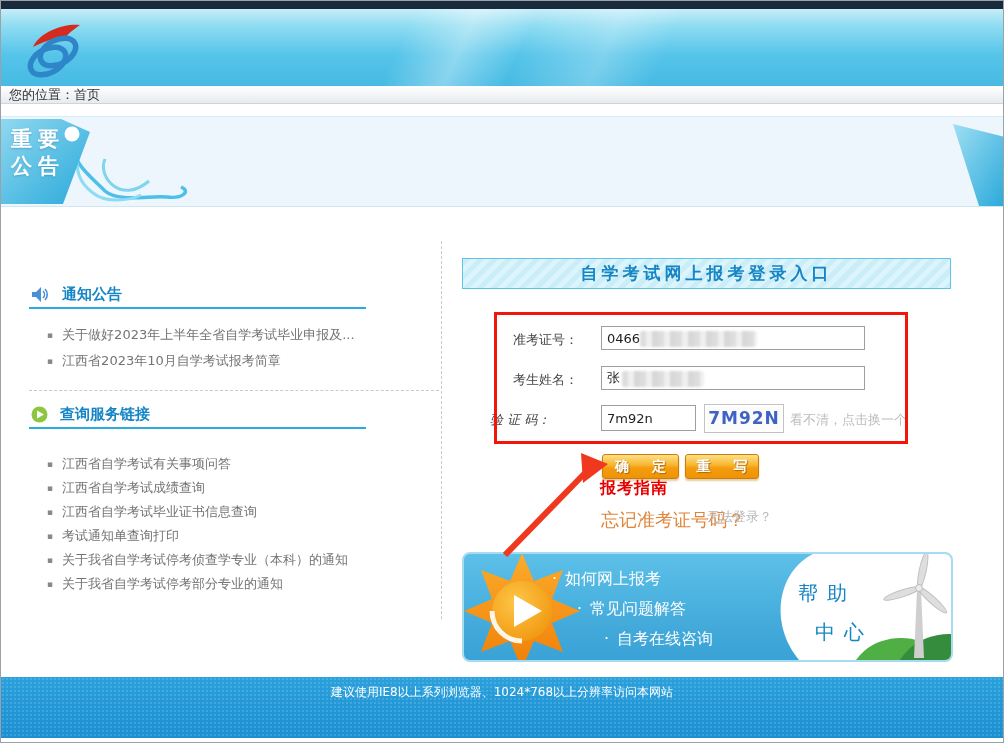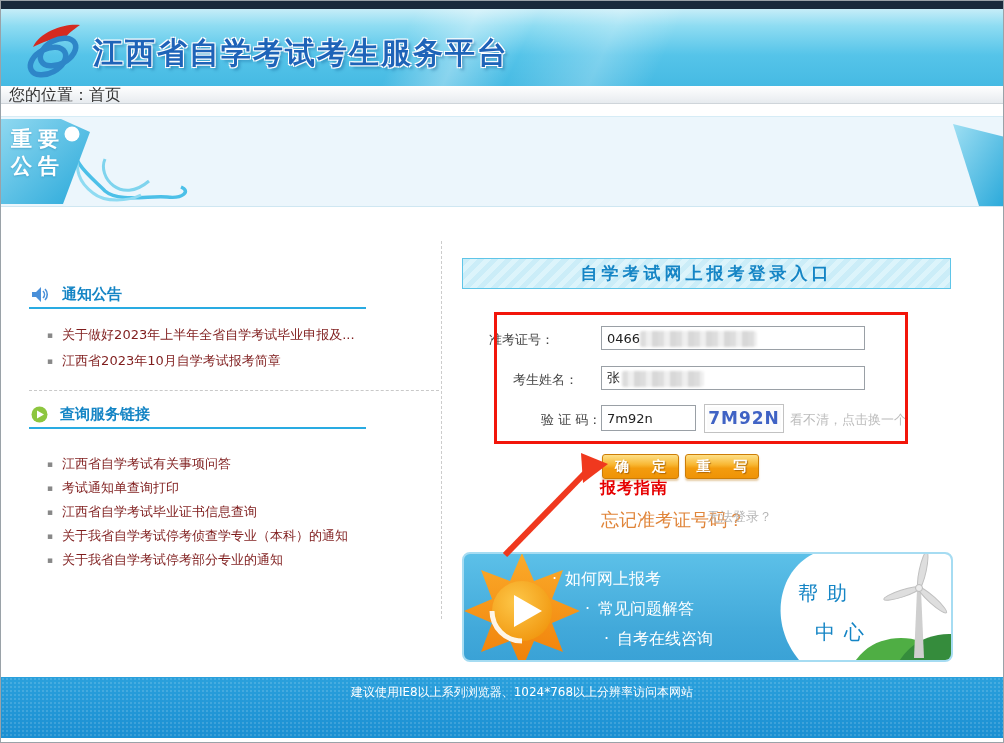--- a/index.html
+++ b/index.html
@@ -18,21 +18,21 @@
     background: linear-gradient(115deg, transparent 40%, rgba(255,255,255,.35) 46%, transparent 52%, rgba(255,255,255,.25) 60%, transparent 66%); }
   .logo { position:absolute; left:20px; top:11px; width:64px; height:64px; z-index:2; }
   .site-title { position:absolute; left:92px; top:24px; z-index:2;
     font-family:"DejaVu Serif","Liberation Serif",serif;
     font-size:30px; font-weight:bold; color:#1e63b8; letter-spacing:2px;
     text-shadow:-1px -1px 0 #fff, 1px -1px 0 #fff, -1px 1px 0 #fff, 1px 1px 0 #fff, 3px 3px 3px rgba(0,70,130,.35); }
 
   
   .breadcrumb { position:absolute; left:0; top:85px; width:100%; height:18px;
     background:linear-gradient(180deg,#ffffff,#e7ebef); border-bottom:1px solid #cfd5da;
-    font-size:16px; color:#333; line-height:17px; padding-left:8px; }
+    font-size:13px; color:#333; line-height:17px; padding-left:8px; }
   .breadcrumb a { color:#333; text-decoration:none; }
 
   
   .notice-banner { position:absolute; left:0; top:115px; width:100%; height:91px;
     background:#ecf6fc; border-top:1px solid #d6ecf6; border-bottom:1px solid #cfe7f2; }
   .tag-graphic { position:absolute; left:0; top:116px; width:230px; height:89px; z-index:1; }
   .tag-text { position:absolute; left:10px; top:125px; z-index:2; color:#fff; font-weight:bold;
     font-size:21px; line-height:27px; letter-spacing:6px; text-shadow:0 1px 2px rgba(0,90,140,.3); }
   .corner-triangle { position:absolute; left:948px; top:121px; width:56px; height:85px; }
 
@@ -42,34 +42,34 @@
   .head-notices { left:30px; top:284px; }
   .head-services { left:30px; top:404px; }
   .underline { position:absolute; height:2px; background:#29abe2; }
   .ul1 { left:28px; top:306px; width:337px; }
   .ul2 { left:28px; top:426px; width:337px; }
   .link-list { position:absolute; list-style:none; width:400px; }
   .list-notices { left:46px; top:321px; }
   .list-notices li { line-height:26px; }
   .list-services { left:46px; top:451px; }
   .list-services li { line-height:23px; }
-  .link-list li { font-size:13px; color:#7f1d1d; cursor:pointer; white-space:nowrap; }
+  .link-list li { font-size:13px; color:#737373; cursor:pointer; white-space:nowrap; }
   .link-list li::before { content:"▪"; color:#888; font-size:9px; margin-right:9px; vertical-align:1px; }
   .dash-h { position:absolute; left:28px; top:389px; width:410px; border-top:1px dashed #c9c9c9; }
   .dash-v { position:absolute; left:440px; top:240px; height:378px; border-left:1px dashed #cccccc; }
 
   
   .login-title { position:absolute; left:461px; top:257px; width:489px; height:31px;
     background:repeating-linear-gradient(135deg,#cbedf8 0 5px,#dcf4fb 5px 10px);
     border:1px solid #5fc5e8; color:#1585c5; font-size:17px; font-weight:bold;
     letter-spacing:4px; text-align:center; line-height:29px; }
   .red-box { position:absolute; left:493px; top:311px; width:414px; height:132px;
     border:3px solid #f2150a; z-index:4; pointer-events:none; }
   .form-label { position:absolute; font-size:13px; color:#444; }
-  .lbl-1 { left:488px; top:330px; } .lbl-2 { left:512px; top:370px; } .lbl-3 { left:540px; top:410px; }
+  .lbl-1 { left:512px; top:330px; } .lbl-2 { left:512px; top:370px; } .lbl-3 { left:489px; top:410px;font-style:italic; }
   .text-input { position:absolute; border:1px solid #9aa0a6; background:#fff;
     font-size:13px; color:#222; padding:0 5px; font-family:inherit; }
   .in-1 { left:600px; top:325px; width:264px; height:24px; }
   .in-2 { left:600px; top:365px; width:264px; height:24px; }
   .in-3 { left:600px; top:404px; width:95px; height:26px; }
   .redact { position:absolute; height:16px; z-index:2; border-radius:2px; filter:blur(1px);
     background:repeating-linear-gradient(90deg,#dcdcdc 0 6px,#efefef 6px 12px,#d6d6d6 12px 18px); opacity:.95; }
   .rd-1 { left:639px; top:330px; width:117px; }
   .rd-2 { left:621px; top:370px; width:82px; }
   .captcha-box { position:absolute; left:703px; top:403px; width:80px; height:29px;
@@ -93,51 +93,50 @@
   .link-cannot { position:absolute; left:706px; top:507px; font-size:13px; color:#b5b5b5; cursor:pointer; }
 
   
   .help-banner { position:absolute; left:461px; top:551px; width:491px; height:110px;
     border:2px solid #a6dcf2; border-radius:8px; overflow:hidden;
     background:linear-gradient(180deg,#5cc0e8 0%,#42a9da 70%,#3aa2d6 100%); }
   .sun { position:absolute; left:-12px; top:-7px; width:140px; height:128px; }
   .help-links { position:absolute; left:88px; top:10px; z-index:2; }
   .help-links .row { color:#fff; font-size:16px; line-height:30px; cursor:pointer; white-space:nowrap; }
   .help-links .row .b { margin-right:8px; }
-  .hl-2 { margin-left:14px;text-align:center; } .hl-3 { margin-left:52px; }
+  .hl-2 { margin-left:25px; } .hl-3 { margin-left:52px; }
   .help-right-svg { position:absolute; right:0; top:0; width:200px; height:106px; }
   .help-center-title { position:absolute; left:334px; top:20px; z-index:3;
     font-size:20px; font-weight:normal; color:#1585c5; letter-spacing:9px; line-height:39px; }
   .help-center-title .l2 { display:block; padding-left:17px; }
 
   
   .footer { position:absolute; left:0; top:676px; width:100%; height:61px;
     background:linear-gradient(180deg,#2aa0dc,#1b8fd2);
-    background-color:#1e95d6;padding-left:20px; }
+    background-color:#1e95d6; }
   .footer::before { content:""; position:absolute; inset:0;
     background-image:radial-gradient(rgba(255,255,255,.14) 1px, transparent 1px); background-size:4px 4px; }
   .footer-line1 { position:absolute; top:7px; width:100%; text-align:center;
     color:#fff; font-size:12px; }
   .footer-line2 { position:absolute; top:26px; width:100%; text-align:center;
     color:#0a0a0a; font-size:13px; font-weight:bold; }
 </style>
 </head>
 <body>
 
 <div class="page">
 
   <div class="topstrip"></div>
 
   <div class="header">
     <svg class="logo" viewBox="0 0 64 64">
       <path d="M12,27 C19,11 45,3 59,5 C52,10 46,14 42,21 C33,16 21,23 12,27 Z" fill="#d42a20"></path>
       <ellipse cx="27" cy="41" rx="19" ry="12" fill="none" stroke="#2e86c8" stroke-width="5.5" transform="rotate(-28 27 41)"></ellipse>
       <ellipse cx="37" cy="32" rx="19" ry="12" fill="none" stroke="#2e86c8" stroke-width="5.5" transform="rotate(-28 37 32)"></ellipse>
     </svg>
-    <div class="site-title">江西省自学考试考生服务平台</div>
   </div>
 
   <div class="breadcrumb"><span>您的位置：</span><a href="#">首页</a></div>
 
   <div class="notice-banner"></div>
   <svg class="tag-graphic" viewBox="0 0 230 89">
     <defs>
       <linearGradient id="tagGrad" x1="0" y1="0" x2="1" y2="1">
         <stop offset="0" stop-color="#8fd8f0"></stop>
           <stop offset="1" stop-color="#2aa9da"></stop>
@@ -181,22 +180,23 @@
   <div class="section-head head-services">
     <svg width="17" height="17" viewBox="0 0 17 17">
       <circle cx="8.5" cy="8.5" r="8" fill="#8dc63f"></circle>
       <polygon points="6,4.5 6,12.5 13,8.5" fill="#fff"></polygon>
     </svg>
     <span>查询服务链接</span>
   </div>
   <div class="underline ul2"></div>
   <ul class="link-list list-services">
     <li>江西省自学考试有关事项问答</li>
+    <li>江西省自学考试成绩查询</li>
+    <li>江西省自学考试毕业证书信息查询</li>
     <li>考试通知单查询打印</li>
-    <li>江西省自学考试毕业证书信息查询</li>
     <li>关于我省自学考试停考侦查学专业（本科）的通知</li>
     <li>关于我省自学考试停考部分专业的通知</li>
   </ul>
 
   <div class="dash-v"></div>
 
   <div class="login-title">自学考试网上报考登录入口</div>
 
   <div class="red-box"></div>
 

